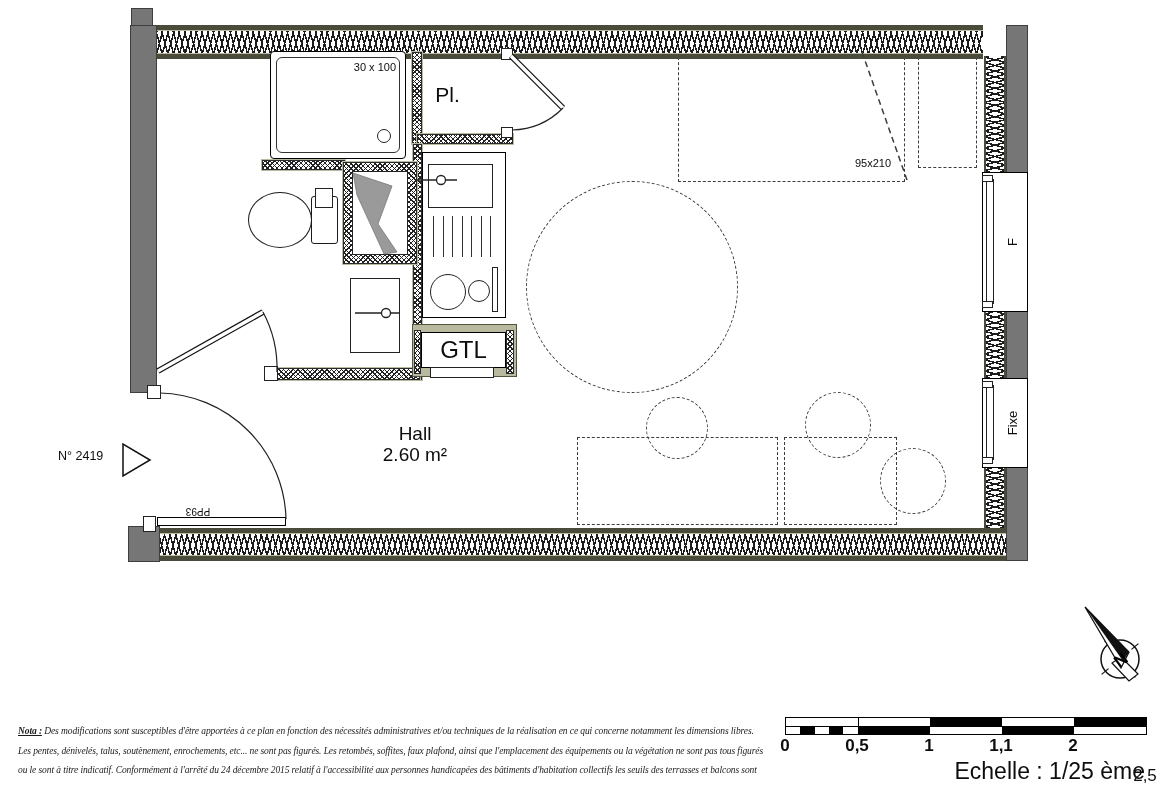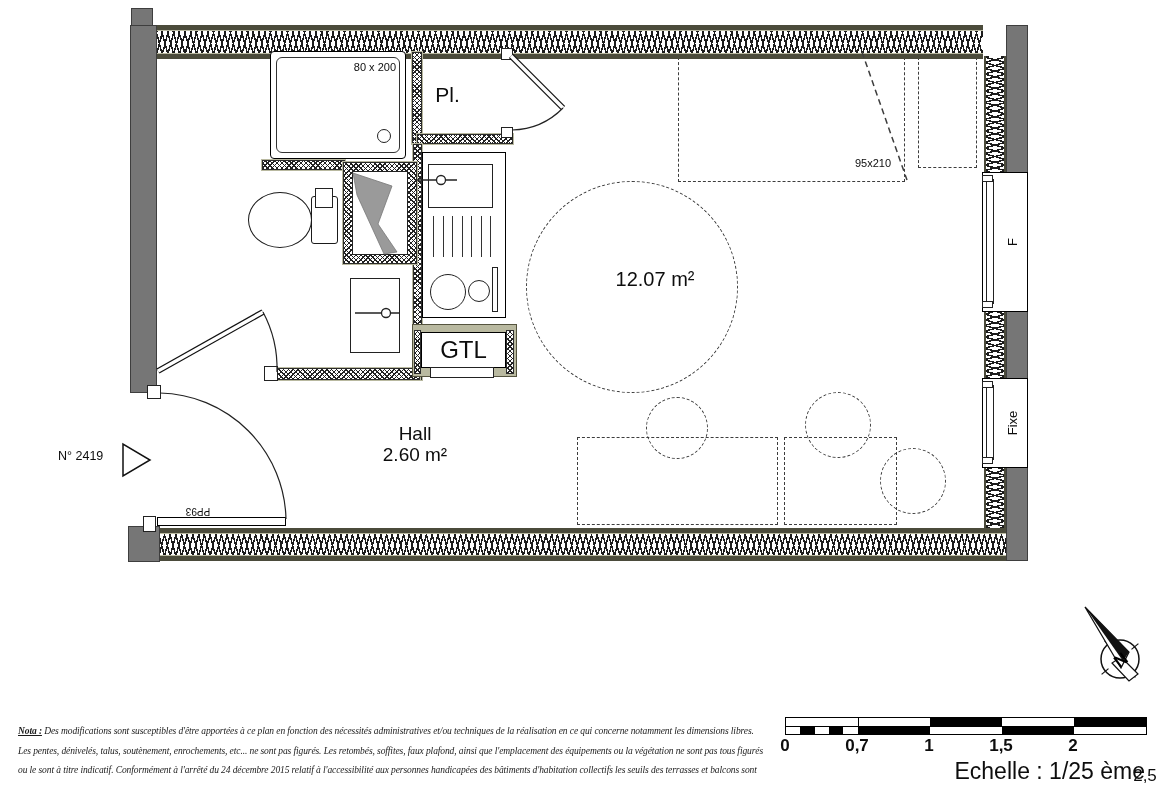--- a/index.html
+++ b/index.html
@@ -140,44 +140,43 @@
       <line x1="1101.6" y1="674.4" x2="1108.5" y2="668.6" stroke="#111" stroke-width="1.2"></line>
       <polygon points="1121,657 1138,674 1129,681 1112,663" fill="#fff" stroke="#111" stroke-width="1.2"></polygon>
       <polygon points="1085,607 1129,652 1121,668" fill="#fff" stroke="#111" stroke-width="1.3"></polygon>
       <polygon points="1085,607 1129,652 1123,661" fill="#111"></polygon>
       <text x="1120" y="666" font-size="17" font-weight="bold" font-family="Liberation Sans, sans-serif" fill="#000" text-anchor="middle" transform="rotate(-38 1120 659)">N</text>
     </g>
   </svg>
 
   <div class="abs lbl" style="left:420px;top:84px;width:55px;font-size:21px;line-height:22px;"><span>Pl.</span></div>
   <div class="abs lbl" style="left:545px;top:268px;width:220px;font-size:20px;line-height:22px;">
-    <div>12.07 m²</div>
   </div>
   <div class="abs lbl" style="left:360px;top:423px;width:110px;font-size:19px;line-height:21px;">
     <div>Hall</div>
     <div>2.60 m²</div>
   </div>
-  <div class="abs lbl" style="left:330px;top:61px;width:66px;font-size:11px;text-align:right;z-index:9;"><span>80 x 200</span></div>
+  <div class="abs lbl" style="left:330px;top:61px;width:66px;font-size:11px;text-align:right;z-index:9;"><span>30 x 100</span></div>
   <div class="abs lbl" style="left:848px;top:157px;width:50px;font-size:11px;background:#fff;z-index:9;"><span>95x210</span></div>
   <div class="abs lbl" style="left:58px;top:449px;width:62px;font-size:12.5px;text-align:left;"><span>N° 2419</span></div>
 
   <div class="abs" style="left:785px;top:717px;width:360px;height:16px;border:1px solid #000;box-sizing:content-box;background:#fff;z-index:8;">
     <div class="sbseg" style="left:144px;top:0;width:72px;height:8px;"></div>
     <div class="sbseg" style="left:288px;top:0;width:72px;height:8px;"></div>
     <div class="sbseg" style="left:72px;top:0;width:1px;height:8px;"></div>
     <div class="abs" style="left:0;top:8px;width:360px;height:0;border-top:1px solid #000;"></div>
     <div class="sbseg" style="left:14px;top:9px;width:15px;height:7px;"></div>
     <div class="sbseg" style="left:43px;top:9px;width:14px;height:7px;"></div>
     <div class="sbseg" style="left:72px;top:9px;width:72px;height:7px;"></div>
     <div class="sbseg" style="left:216px;top:9px;width:72px;height:7px;"></div>
   </div>
   <div class="abs lbl" style="left:765px;top:736px;width:40px;font-size:17px;font-weight:700;"><span>0</span></div>
-  <div class="abs lbl" style="left:837px;top:736px;width:40px;font-size:17px;font-weight:700;"><span>0,7</span></div>
+  <div class="abs lbl" style="left:837px;top:736px;width:40px;font-size:17px;font-weight:700;"><span>0,5</span></div>
   <div class="abs lbl" style="left:909px;top:736px;width:40px;font-size:17px;font-weight:700;"><span>1</span></div>
-  <div class="abs lbl" style="left:981px;top:736px;width:40px;font-size:17px;font-weight:700;"><span>1,5</span></div>
+  <div class="abs lbl" style="left:981px;top:736px;width:40px;font-size:17px;font-weight:700;"><span>1,1</span></div>
   <div class="abs lbl" style="left:1053px;top:736px;width:40px;font-size:17px;font-weight:700;"><span>2</span></div>
   <div class="abs lbl" style="left:1125px;top:736px;width:40px;font-size:17px;font-weight:400;margin-top:30px;"><span>2,5</span></div>
   <div class="abs" style="left:905px;top:758px;width:240px;font-size:23px;text-align:right;color:#0d0d0d;"><span>Echelle : 1/25 ème</span></div>
 
   <div class="abs" style="left:18px;top:722px;width:745px;">
     <div class="notaline"><span style="font-weight:bold;text-decoration:underline;">Nota :</span> <span>Des modifications sont susceptibles d'être apportées à ce plan en fonction des nécessités administratives et/ou techniques de la réalisation en ce qui concerne notamment les dimensions libres.</span></div>
     <div class="notaline"><span>Les pentes, dénivelés, talus, soutènement, enrochements, etc... ne sont pas figurés. Les retombés, soffites, faux plafond, ainsi que l'emplacement des équipements ou la végétation ne sont pas tous figurés</span></div>
     <div class="notaline"><span>ou le sont à titre indicatif. Conformément à l'arrêté du 24 décembre 2015 relatif à l'accessibilité aux personnes handicapées des bâtiments d'habitation collectifs les seuils des terrasses et balcons sont</span></div>
   </div>
 

